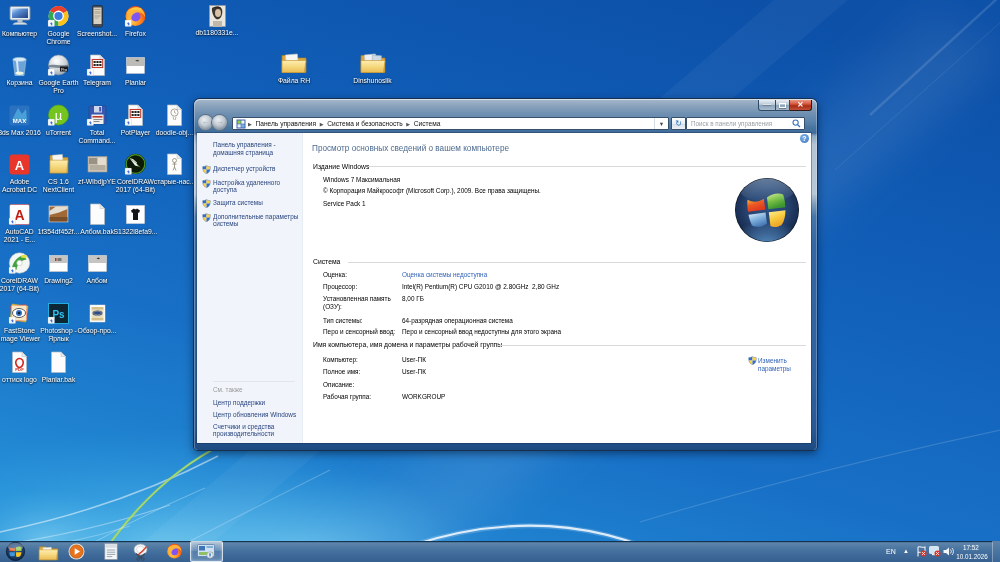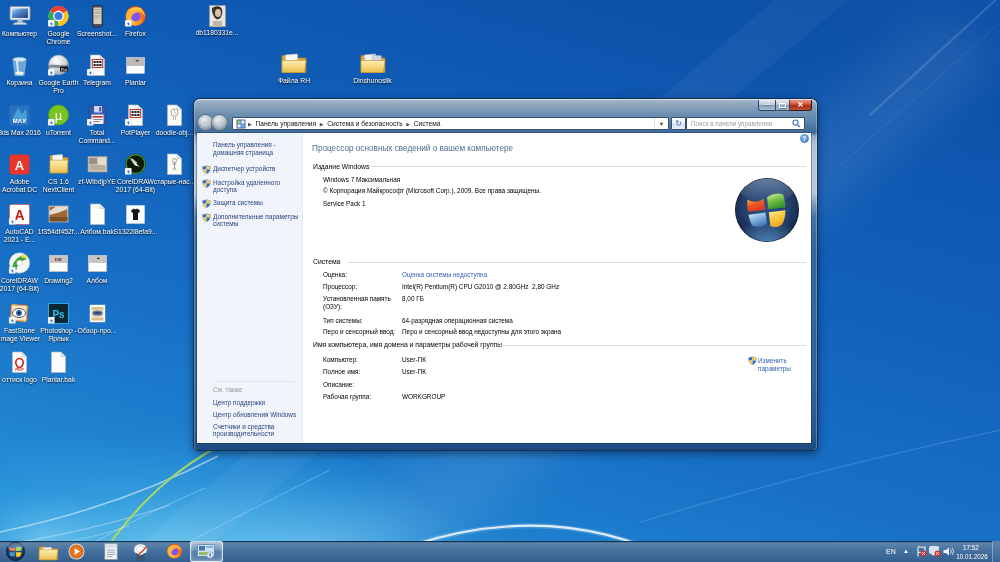--- a/index.html
+++ b/index.html
@@ -480,21 +480,21 @@
   <div class="nav" style="left:16px;top:66px;width:88px">Защита системы</div>
   <svg width="9" height="9" viewBox="0 0 16 16" style="position:absolute;left:5px;top:79.5px">
         <use href="#uac" width="16" height="16"></use>
       </svg>
   <div class="nav" style="left:16px;top:79.5px;width:86px">Дополнительные параметры системы</div>
   <div style="position:absolute;left:16px;top:248px;width:82px;height:1px;background:#e0e6ee"></div>
   <div class="nav gray" style="left:16px;top:252.5px">См. также</div>
   <div class="nav" style="left:16px;top:265.5px;width:88px">Центр поддержки</div>
   <div class="nav" style="left:16px;top:277.5px;width:92px">Центр обновления Windows</div>
   <div class="nav" style="left:16px;top:289.5px;width:70px">Счетчики и средства производительности</div>
-  <div style="position:absolute;left:115px;top:11px;font-size:8.2px;color:#4e6b90">Процессор основных сведений о вашем компьютере</div>
+  <div style="position:absolute;left:115px;top:11px;font-size:8.2px;color:#4e6b90">Просмотр основных сведений о вашем компьютере</div>
   <div class="ghead" style="left:116px;top:29.5px">Издание Windows</div>
   <div class="grule" style="left:171px;top:33px;width:438px"></div>
   <div class="blk" style="left:126px;top:43px">Windows 7 Максимальная</div>
   <div class="blk" style="left:126px;top:54px">© Корпорация Майкрософт (Microsoft Corp.), 2009. Все права защищены.</div>
   <div class="blk" style="left:126px;top:67px">Service Pack 1</div>
   <svg width="66" height="66" viewBox="0 0 66 66" style="position:absolute;left:537px;top:44px">
    <defs>
     <radialGradient id="orbg" cx="0.5" cy="0.45" r="0.6">
      <stop offset="0" stop-color="#2e5080"></stop>
             <stop offset="0.55" stop-color="#264370"></stop>

